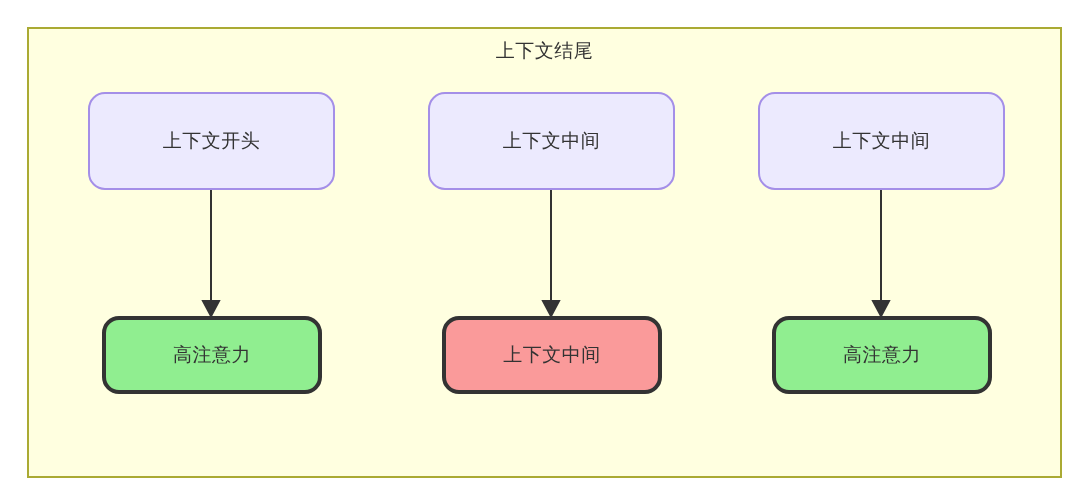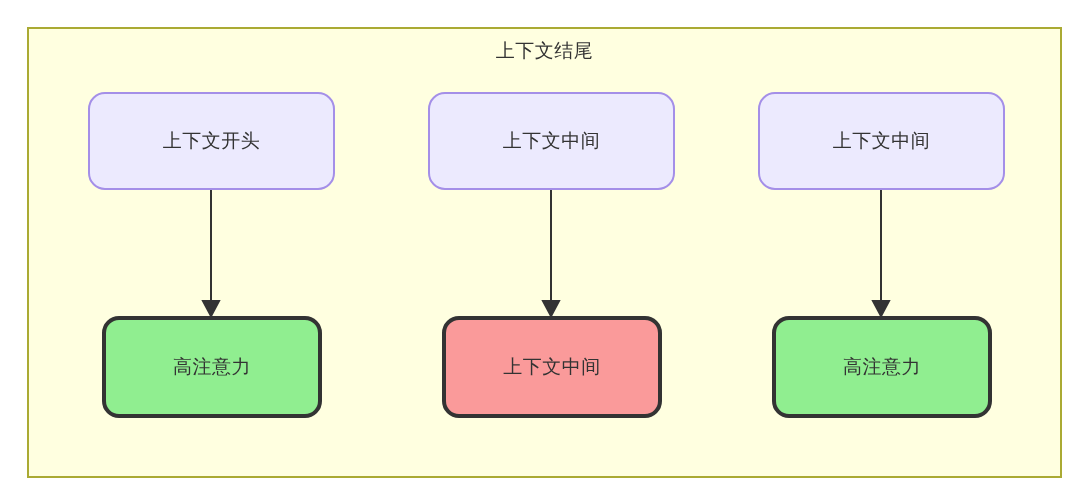--- a/index.html
+++ b/index.html
@@ -71,21 +71,21 @@
     background: #eceafe;
     border: 2px solid #a48fe8;
   }
   .node.src.n1 { left: 88px; }
   .node.src.n2 { left: 428px; }
   .node.src.n3 { left: 758px; }
 
   
   .node.tgt {
     width: 220px;
-    height: 102px;
+    height: 78px;
     top: 316px;
     border: 4px solid #333333;
   }
   .node.tgt.high { background: #90ee90; }
   .node.tgt.low  { background: #fa9a9a; }
   .node.tgt.t1 { left: 102px; }
   .node.tgt.t2 { left: 442px; }
   .node.tgt.t3 { left: 772px; }
 
   

